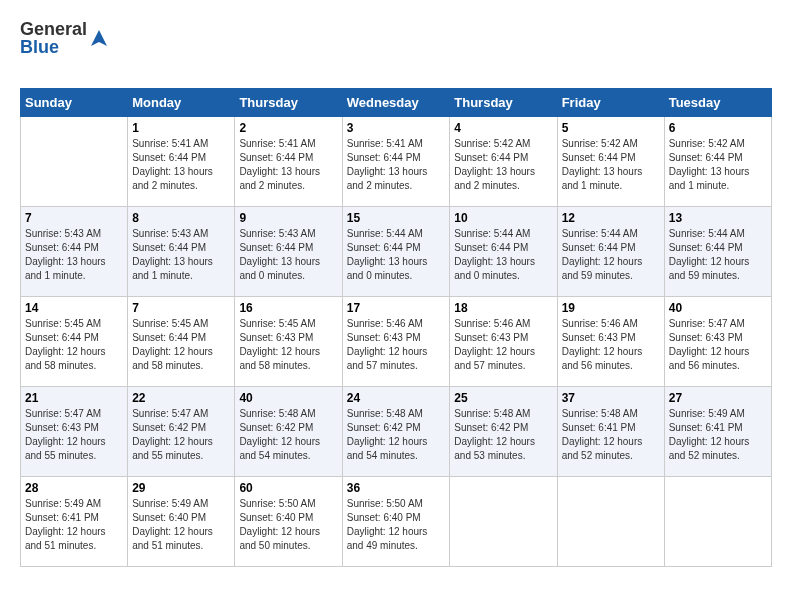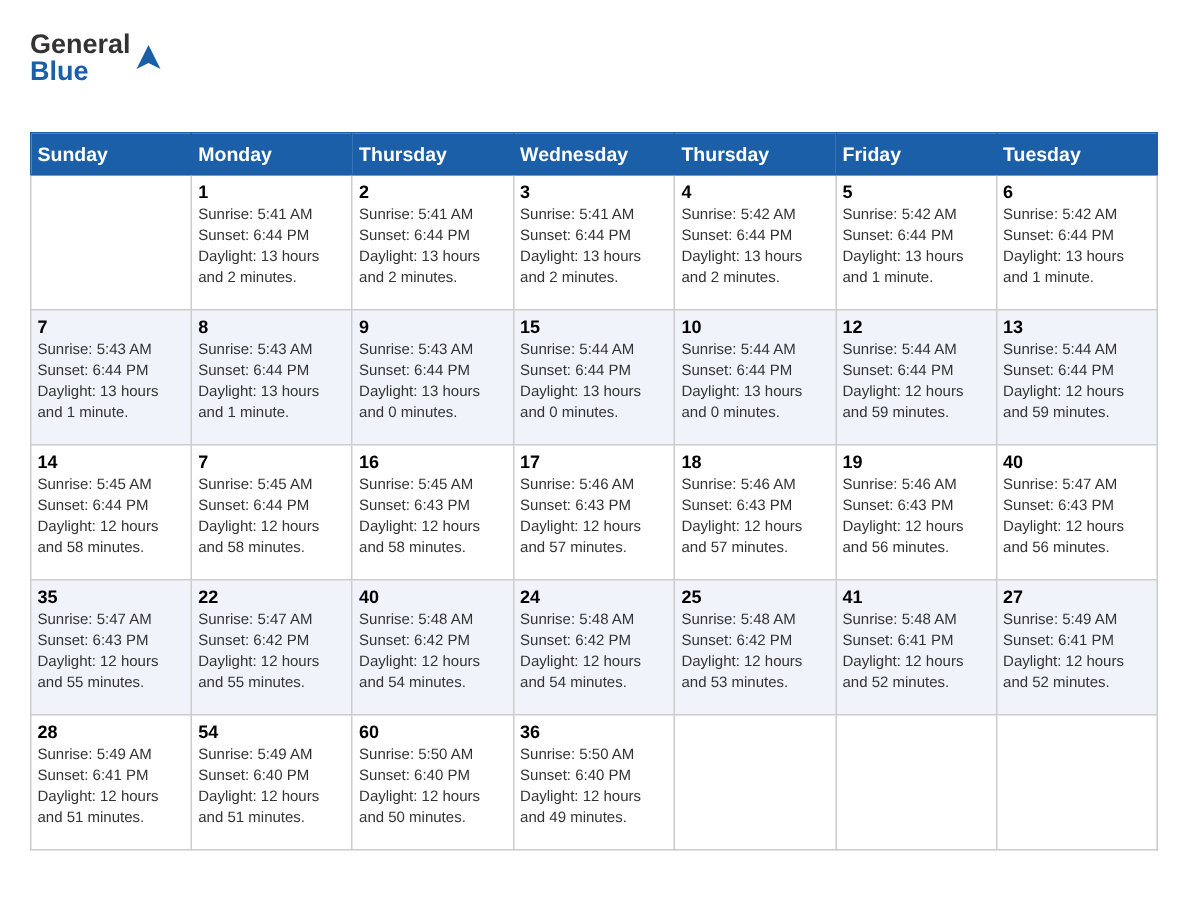--- a/index.html
+++ b/index.html
@@ -207,55 +207,55 @@
         <span class="day-num">19</span>
         <span class="day-info">Sunrise: 5:46 AM<br>Sunset: 6:43 PM<br>Daylight: 12 hours and 56 minutes.</span>
       </td>
         <td>
         <span class="day-num">40</span>
         <span class="day-info">Sunrise: 5:47 AM<br>Sunset: 6:43 PM<br>Daylight: 12 hours and 56 minutes.</span>
       </td>
       </tr>
       <tr>
         <td>
-        <span class="day-num">35</span>
+        <span class="day-num">21</span>
         <span class="day-info">Sunrise: 5:47 AM<br>Sunset: 6:43 PM<br>Daylight: 12 hours and 55 minutes.</span>
       </td>
         <td>
         <span class="day-num">22</span>
         <span class="day-info">Sunrise: 5:47 AM<br>Sunset: 6:42 PM<br>Daylight: 12 hours and 55 minutes.</span>
       </td>
         <td>
         <span class="day-num">40</span>
         <span class="day-info">Sunrise: 5:48 AM<br>Sunset: 6:42 PM<br>Daylight: 12 hours and 54 minutes.</span>
       </td>
         <td>
         <span class="day-num">24</span>
         <span class="day-info">Sunrise: 5:48 AM<br>Sunset: 6:42 PM<br>Daylight: 12 hours and 54 minutes.</span>
       </td>
         <td>
         <span class="day-num">25</span>
         <span class="day-info">Sunrise: 5:48 AM<br>Sunset: 6:42 PM<br>Daylight: 12 hours and 53 minutes.</span>
       </td>
         <td>
-        <span class="day-num">41</span>
+        <span class="day-num">37</span>
         <span class="day-info">Sunrise: 5:48 AM<br>Sunset: 6:41 PM<br>Daylight: 12 hours and 52 minutes.</span>
       </td>
         <td>
         <span class="day-num">27</span>
         <span class="day-info">Sunrise: 5:49 AM<br>Sunset: 6:41 PM<br>Daylight: 12 hours and 52 minutes.</span>
       </td>
       </tr>
       <tr>
         <td>
         <span class="day-num">28</span>
         <span class="day-info">Sunrise: 5:49 AM<br>Sunset: 6:41 PM<br>Daylight: 12 hours and 51 minutes.</span>
       </td>
         <td>
-        <span class="day-num">54</span>
+        <span class="day-num">29</span>
         <span class="day-info">Sunrise: 5:49 AM<br>Sunset: 6:40 PM<br>Daylight: 12 hours and 51 minutes.</span>
       </td>
         <td>
         <span class="day-num">60</span>
         <span class="day-info">Sunrise: 5:50 AM<br>Sunset: 6:40 PM<br>Daylight: 12 hours and 50 minutes.</span>
       </td>
         <td>
         <span class="day-num">36</span>
         <span class="day-info">Sunrise: 5:50 AM<br>Sunset: 6:40 PM<br>Daylight: 12 hours and 49 minutes.</span>
       </td>

